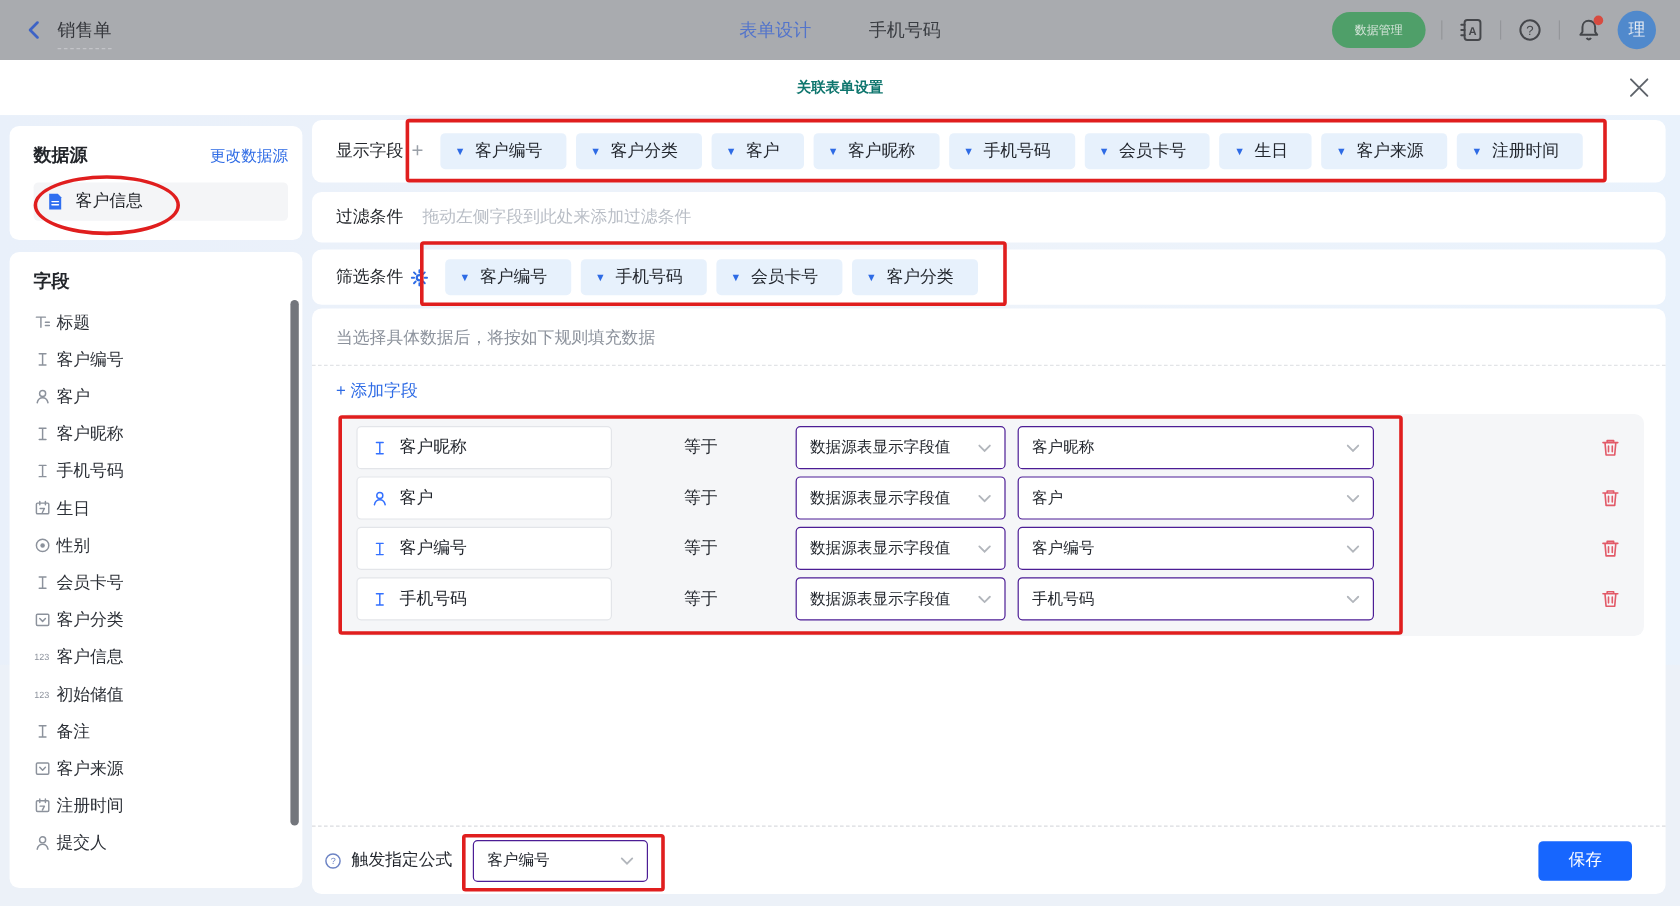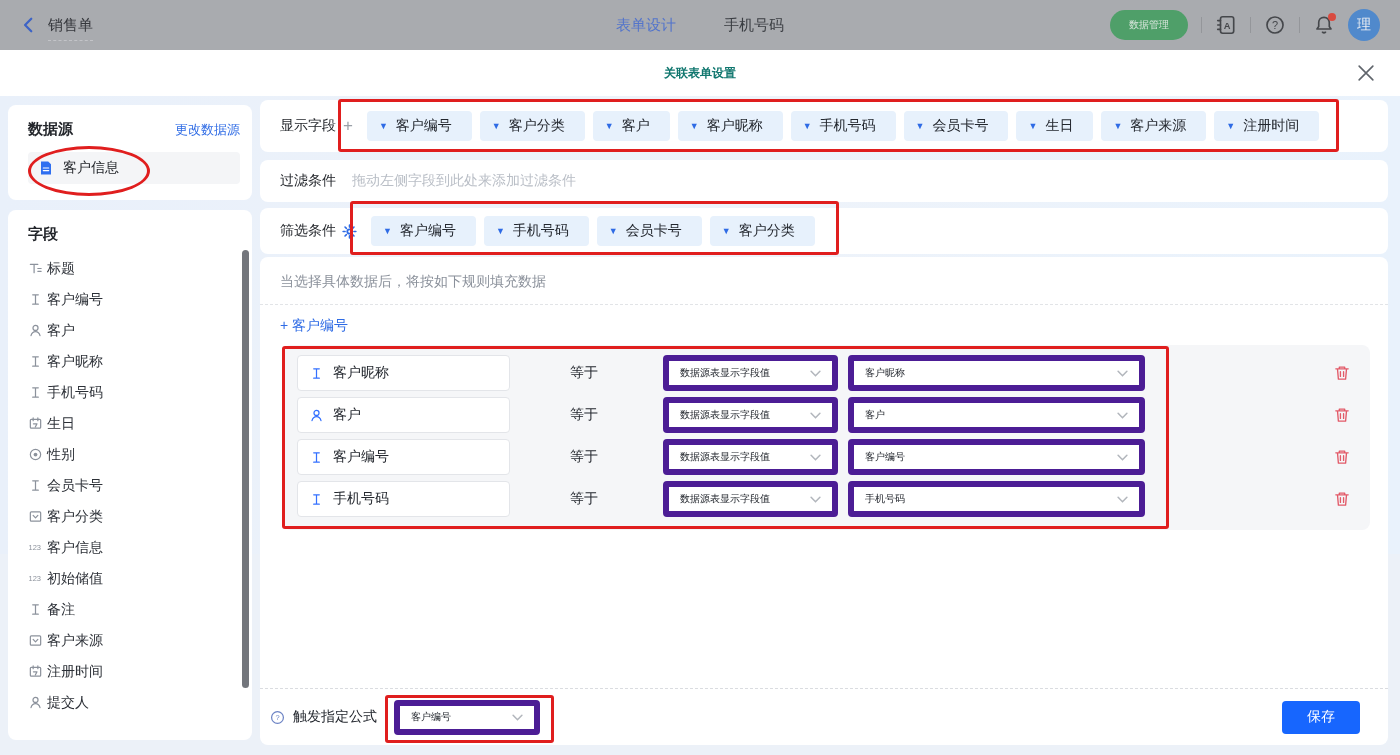--- a/index.html
+++ b/index.html
@@ -59,21 +59,21 @@
 
   
   #main-card{left:260px;top:161px;width:1128px;height:488px}
   .hint{position:absolute;left:20px;top:16px;font-size:14px;color:#8b919b}
   .mc-divider{position:absolute;left:0;right:0;top:47px;border-top:1px dashed #e2e4e7}
   .add-field{position:absolute;left:20px;top:60px;font-size:14px;color:#2e6be5;cursor:pointer}
   #rules{position:absolute;left:23px;top:88px;width:1087px;height:185px;background:#f5f6f8;border-radius:8px}
   .rrow{position:absolute;left:0;right:0;height:36px}
   .fbox{position:absolute;left:14px;top:0;width:213px;height:36px;background:#fff;border:1px solid #e3e5e9;border-radius:4px;display:flex;align-items:center;gap:9px;padding:0 11px;box-sizing:border-box;font-size:14px;color:#23272e;cursor:pointer}
   .op{position:absolute;left:287px;top:9px;font-size:14px;color:#23272e}
-  .sel{position:absolute;top:0;height:36px;background:#fff;border:6px solid #4c1d95;border-radius:4px;display:flex;align-items:center;justify-content:space-between;padding:0 11px;box-sizing:border-box;font-size:10px;color:#23272e;cursor:pointer}
+  .sel{position:absolute;top:0;height:36px;background:#fff;border:1px solid #4c1d95;border-radius:4px;display:flex;align-items:center;justify-content:space-between;padding:0 11px;box-sizing:border-box;font-size:13px;color:#23272e;cursor:pointer}
   .sel1{left:380px;width:175px}
   .sel2{left:565px;width:297px}
   .trash{position:absolute;left:1050px;top:9px;width:18px;height:18px;color:#e25a68;cursor:pointer}
   .mc-footer{position:absolute;left:0;right:0;bottom:0;height:57px;border-top:1px dashed #dadce0;display:flex;align-items:center;padding:0 28px 0 10px;box-sizing:border-box}
   .fmt-label{font-size:14px;color:#23272e;margin-left:8px}
   .fmt-sel{position:static;margin-left:17px;width:146px;height:35px}
   .save-btn{margin-left:auto;width:78px;height:33px;background:#1766fe;color:#fff;border:none;border-radius:4px;font-size:14px;cursor:pointer}
 
   
   .ann{position:absolute;border:3px solid #e01e1e;z-index:6;pointer-events:none;border-radius:3px}
@@ -325,21 +325,21 @@
           <span class="tag">
             <span class="tri">▼</span>
             <span>客户分类</span>
           </span>
         </div>
     </div>
 
     <div class="card" id="main-card">
       <span class="hint">当选择具体数据后，将按如下规则填充数据</span>
       <div class="mc-divider"></div>
-      <span class="add-field">+ 客户编号</span>
+      <span class="add-field">+ 添加字段</span>
       <div id="rules">
           <div class="rrow" style="top:10px">
        <div class="fbox">
               <svg class="fic" width="15" height="15" viewBox="0 0 16 16" fill="none" stroke="#3370ff" stroke-width="1.3" stroke-linecap="round" stroke-linejoin="round">
                 <path d="M5 3h6M8 3v10M5 13h6"></path>
               </svg>
               <span>客户昵称</span>
             </div>
        <span class="op">等于</span>
        <div class="sel sel1">

